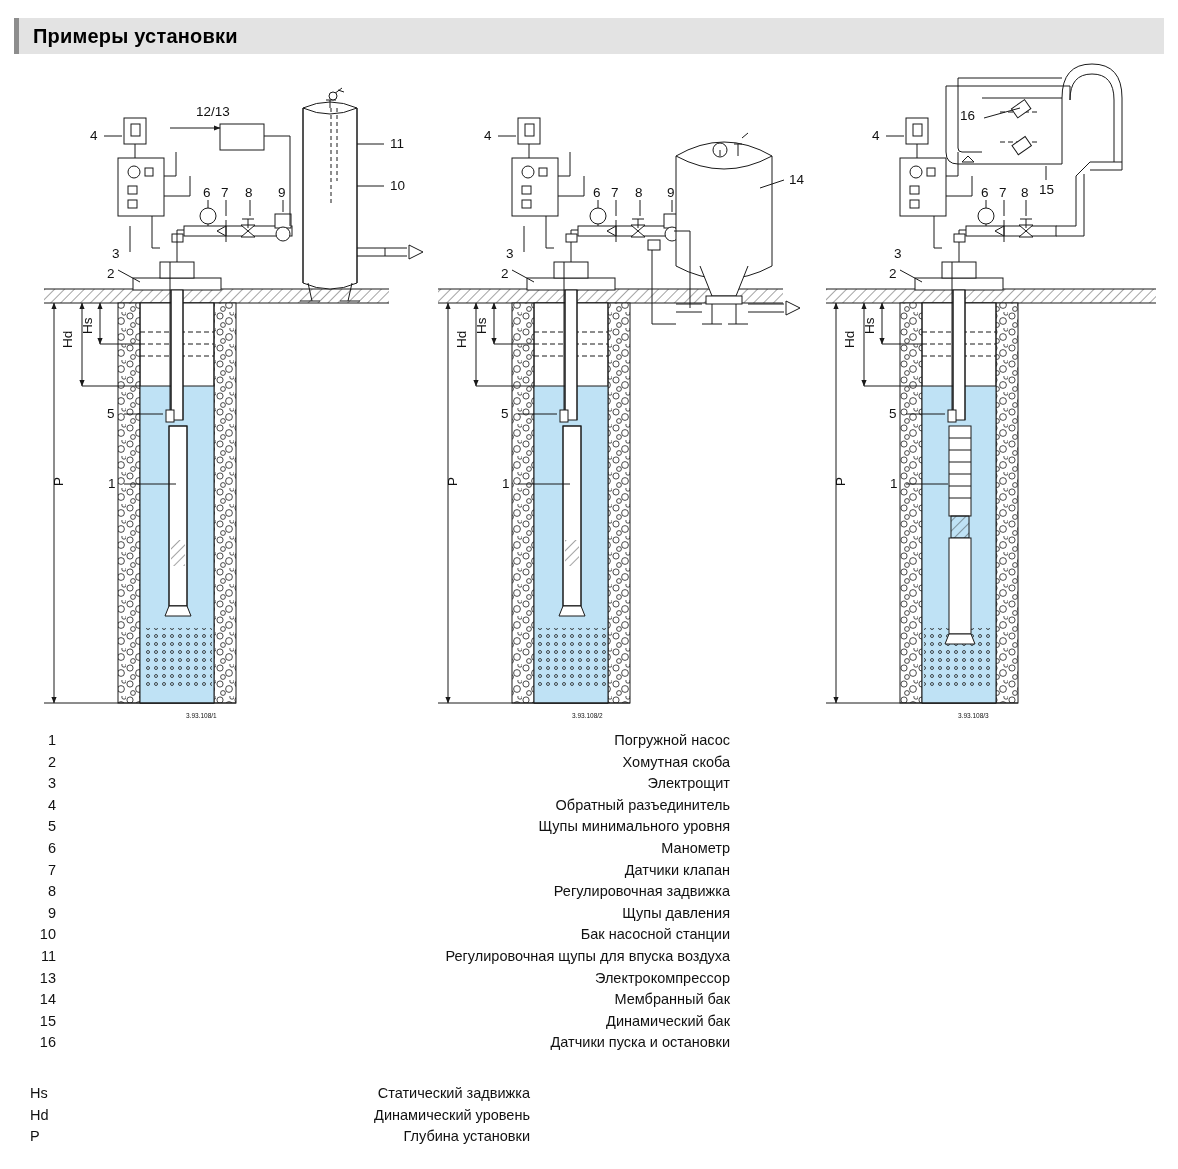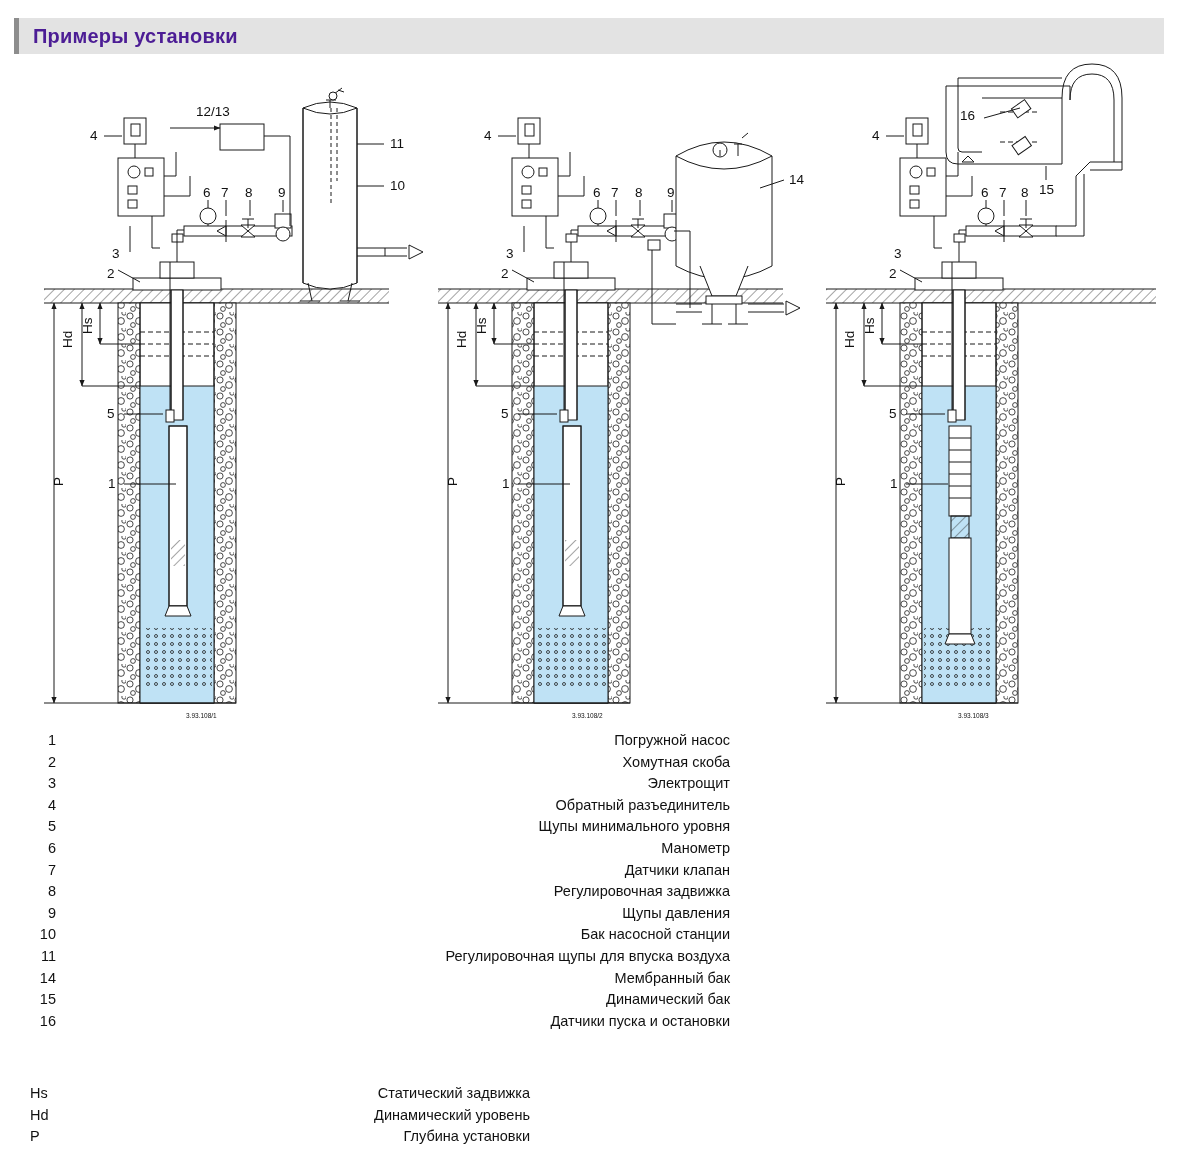--- a/index.html
+++ b/index.html
@@ -29,21 +29,21 @@
   }
   .header-bar .bar-accent {
     width: 5px;
     height: 36px;
     background: #8d8d8d;
     margin-right: 14px;
   }
   .header-title {
     font-size: 20px;
     font-weight: bold;
-    color: #4c1d95;
+    color: #000000;
     letter-spacing: 0.2px;
   }
 
   
   .diagram {
     position: absolute;
     left: 0;
     top: 56px;
     width: 1178px;
     height: 680px;
@@ -509,20 +509,24 @@
   </div>
   <div class="legend-row">
     <span class="legend-num">10</span>
     <span class="legend-label">Бак насосной станции</span>
   </div>
   <div class="legend-row">
     <span class="legend-num">11</span>
     <span class="legend-label">Регулировочная щупы для впуска воздуха</span>
   </div>
   <div class="legend-row">
+    <span class="legend-num">13</span>
+    <span class="legend-label">Электрокомпрессор</span>
+  </div>
+  <div class="legend-row">
     <span class="legend-num">14</span>
     <span class="legend-label">Мембранный бак</span>
   </div>
   <div class="legend-row">
     <span class="legend-num">15</span>
     <span class="legend-label">Динамический бак</span>
   </div>
   <div class="legend-row">
     <span class="legend-num">16</span>
     <span class="legend-label">Датчики пуска и остановки</span>

